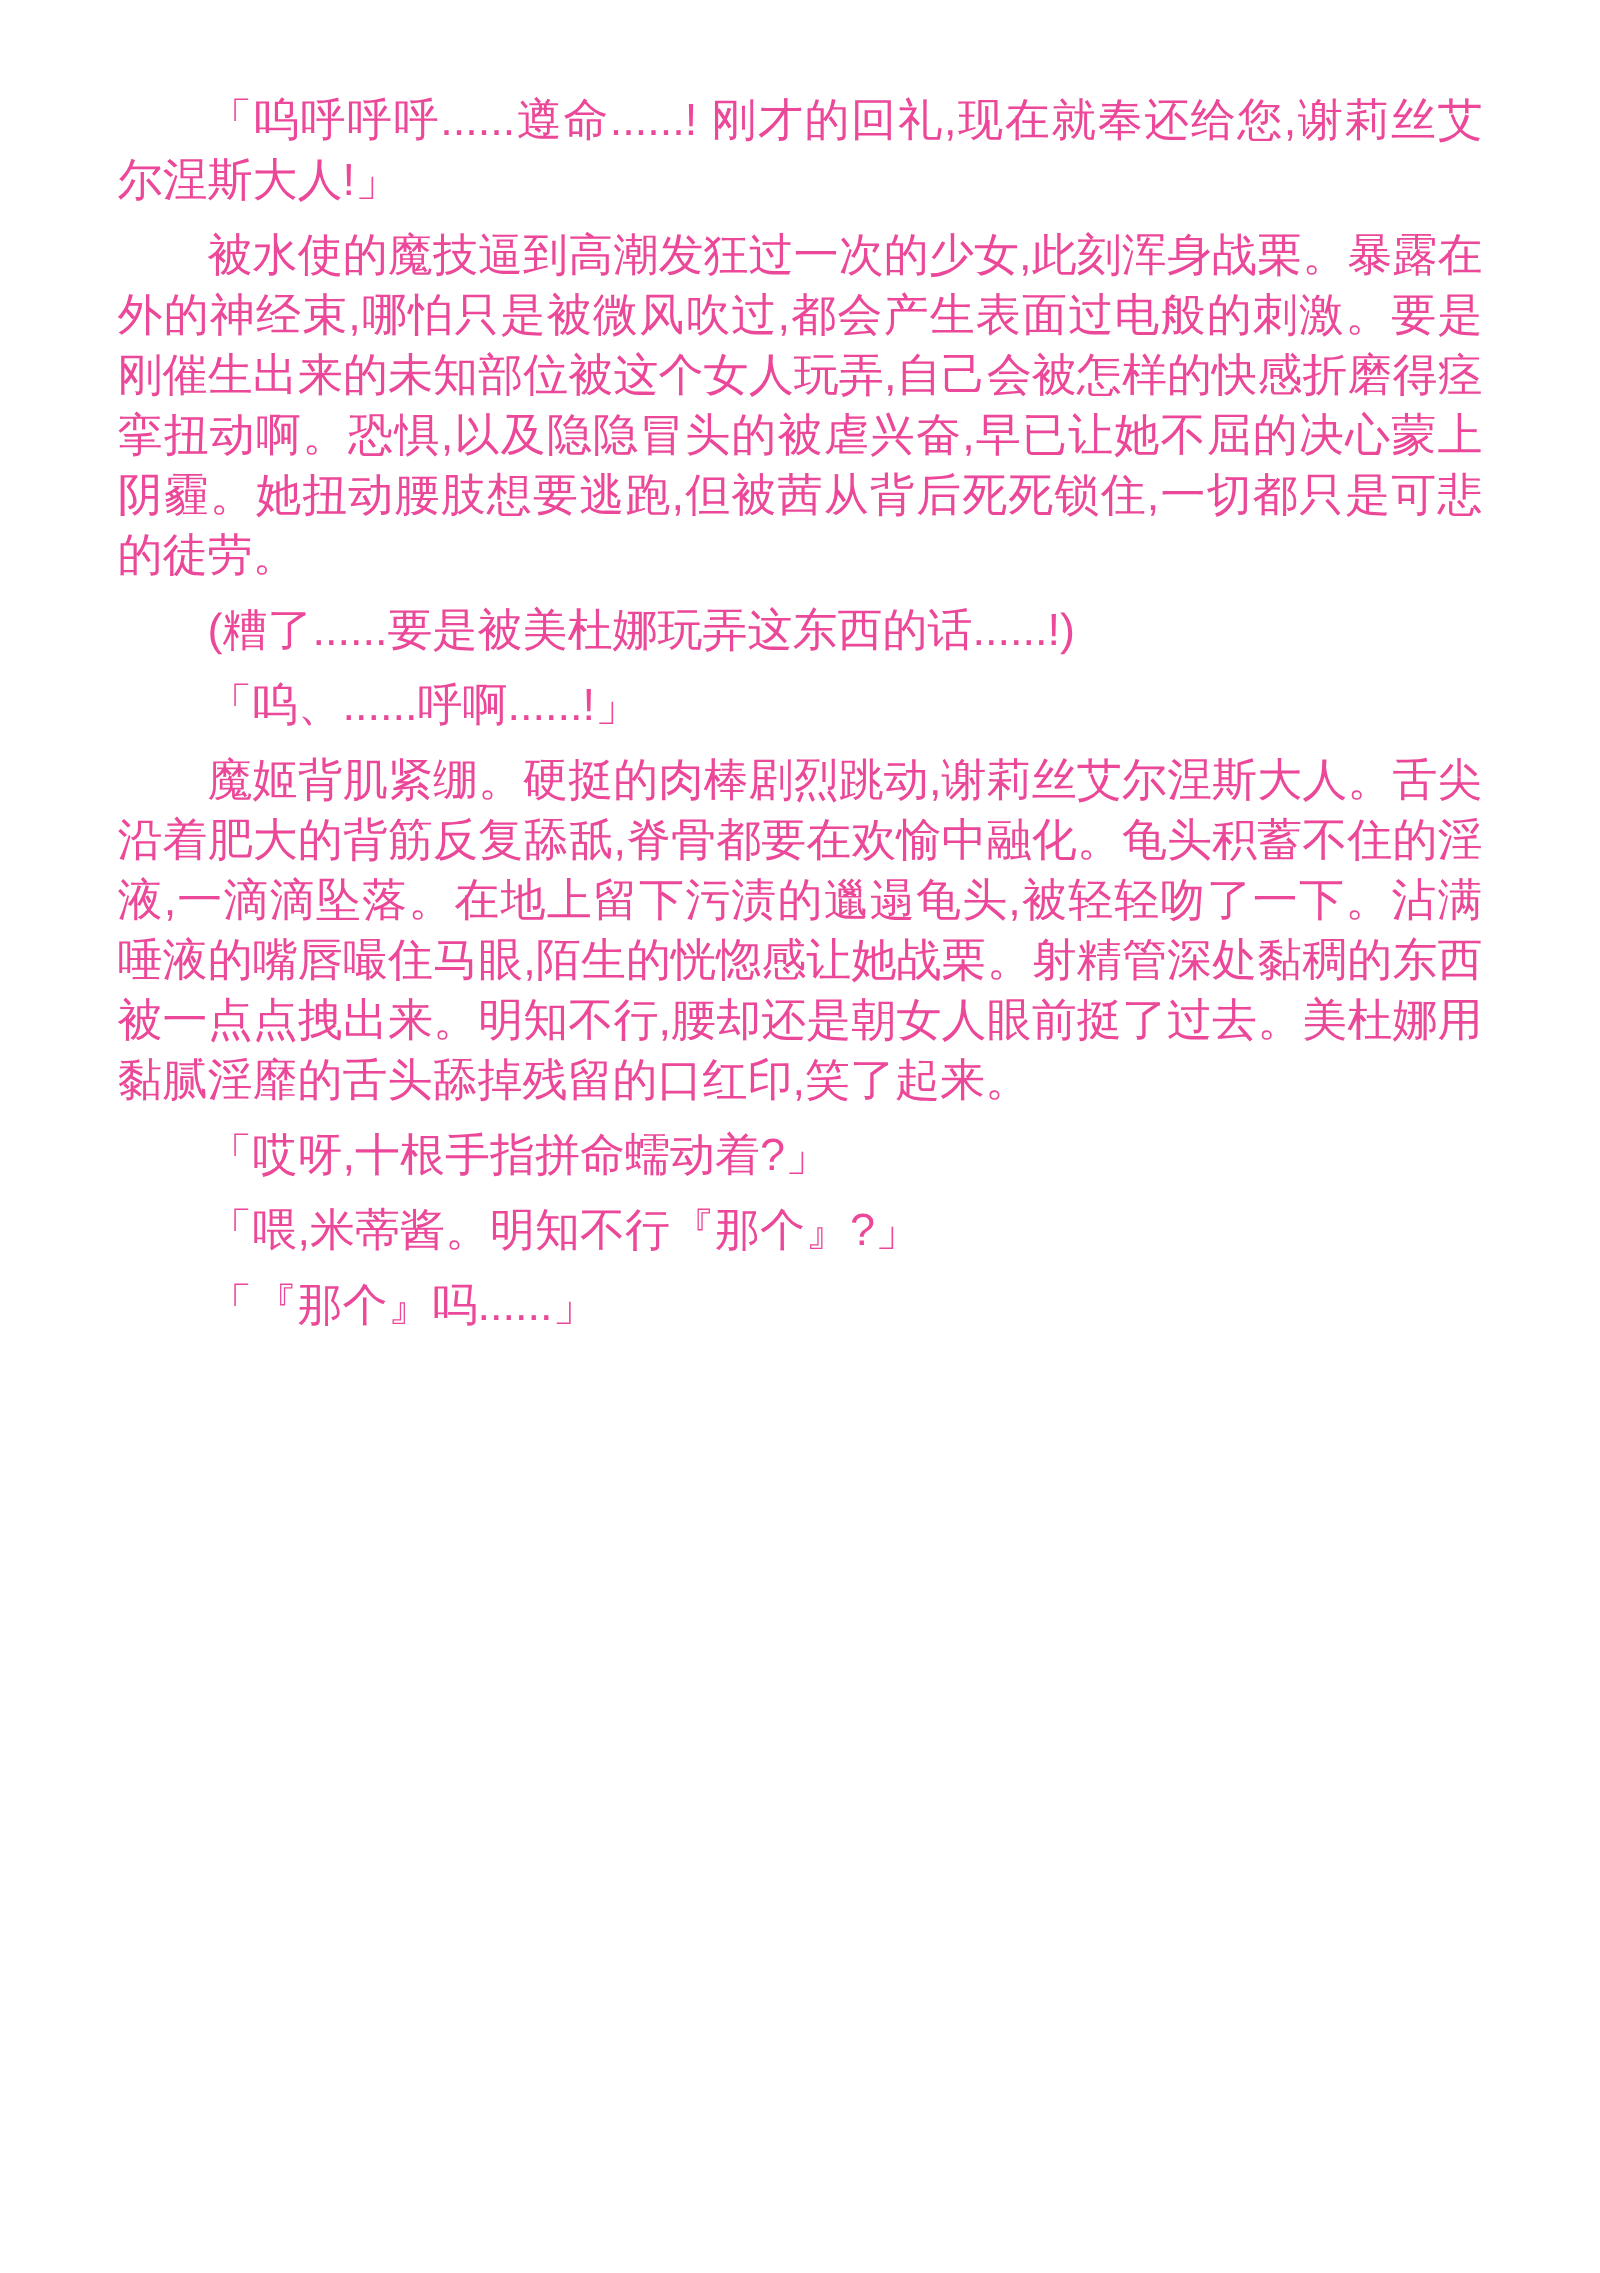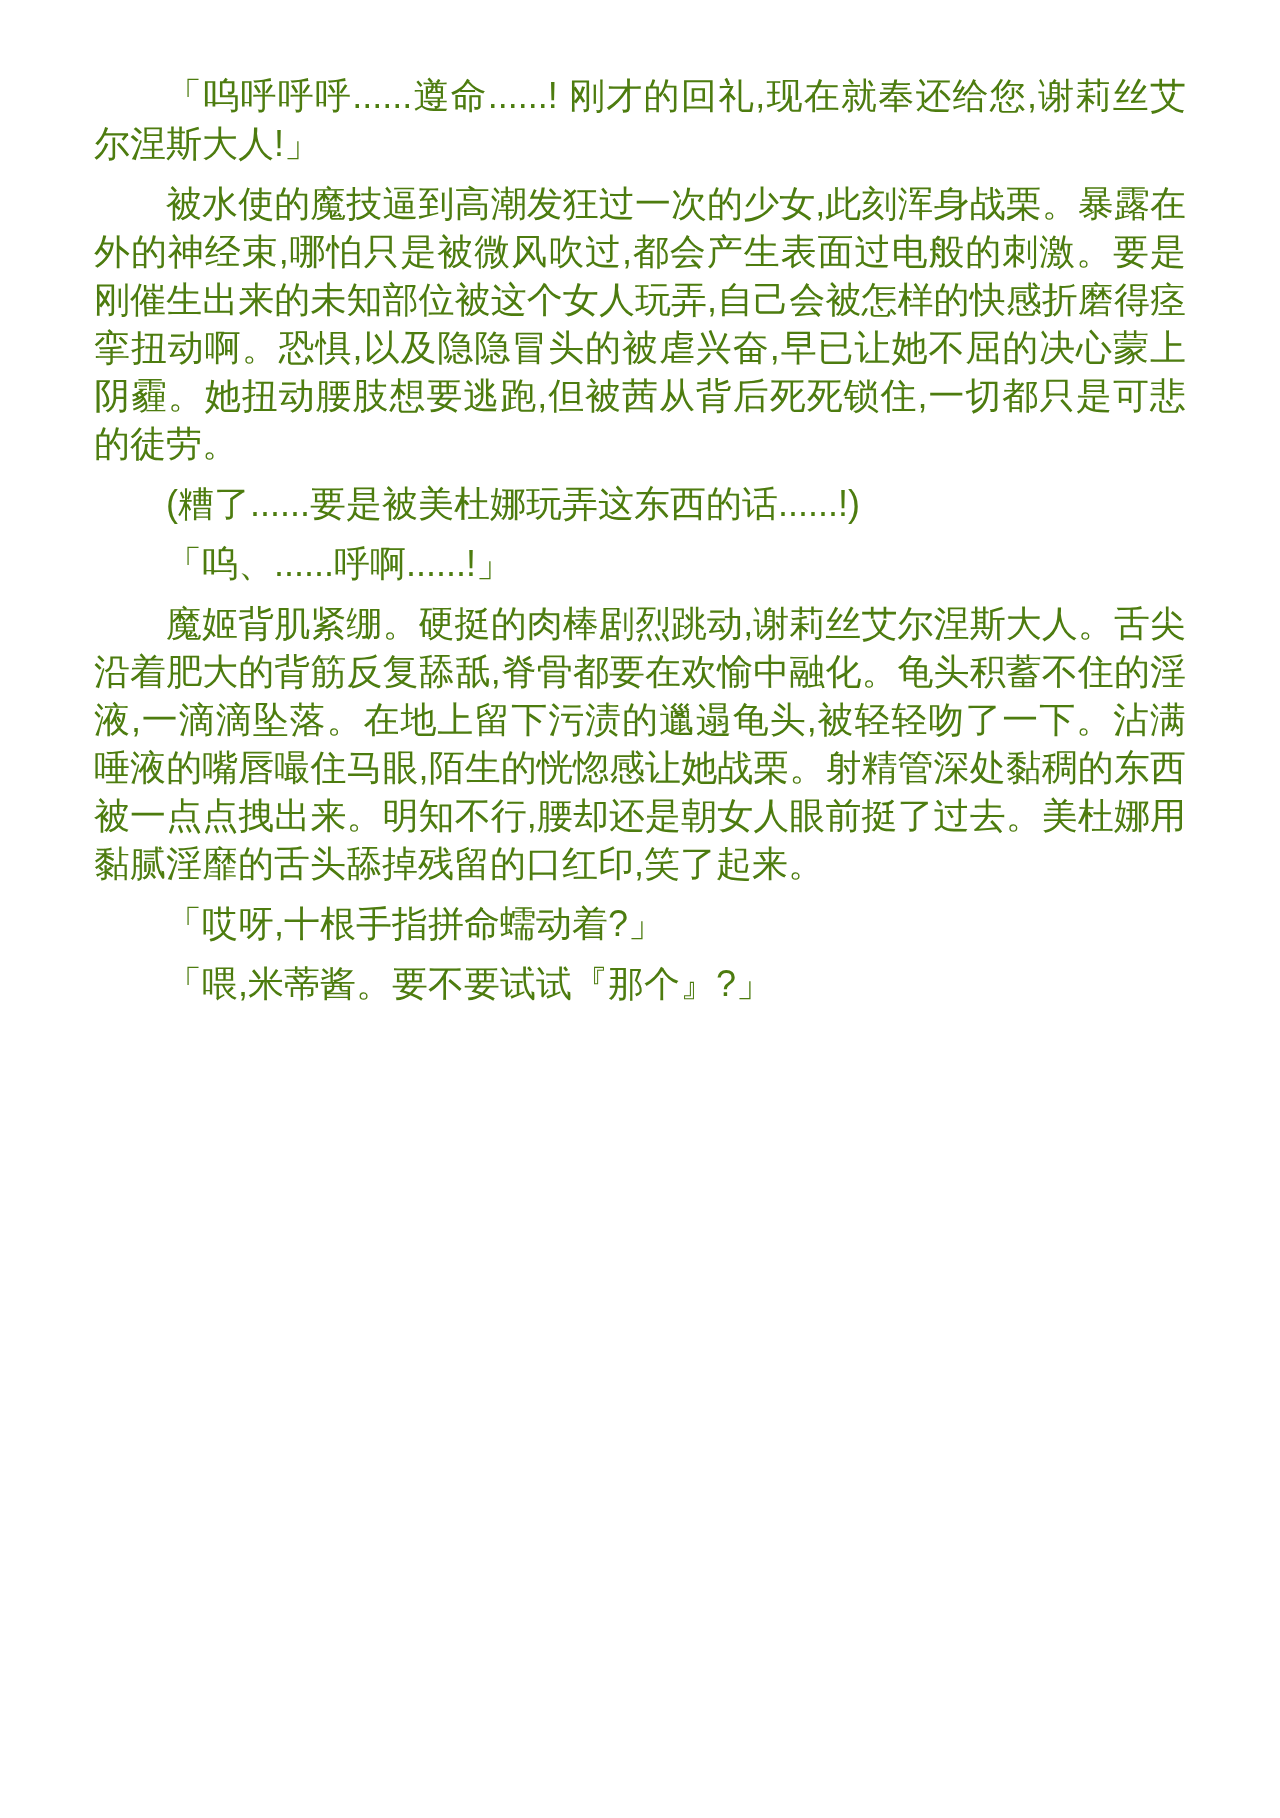--- a/index.html
+++ b/index.html
@@ -17,21 +17,21 @@
   }
   .text-block {
     box-sizing: border-box;
     width: 100%;
     height: 100%;
     padding: 72px 94px 0 94px;
     font-family: "Liberation Sans", "DejaVu Sans", sans-serif;
     font-size: 36px;
     line-height: 48px;
     font-weight: 400;
-    color: #4d7c0f;
+    color: #ec4899;
     text-align: justify;
     letter-spacing: 0px;
   }
   .text-block p {
     margin: 0 0 12px 0;
     text-indent: 2em;
     word-break: break-all;
     overflow-wrap: anywhere;
   }
 </style>
@@ -39,15 +39,16 @@
 <body>
 
 <div class="page">
   <div class="text-block">
     <p>「呜呼呼呼......遵命......! 刚才的回礼,现在就奉还给您,谢莉丝艾尔涅斯大人!」</p>
     <p>被水使的魔技逼到高潮发狂过一次的少女,此刻浑身战栗。暴露在外的神经束,哪怕只是被微风吹过,都会产生表面过电般的刺激。要是刚催生出来的未知部位被这个女人玩弄,自己会被怎样的快感折磨得痉挛扭动啊。恐惧,以及隐隐冒头的被虐兴奋,早已让她不屈的决心蒙上阴霾。她扭动腰肢想要逃跑,但被茜从背后死死锁住,一切都只是可悲的徒劳。</p>
     <p>(糟了......要是被美杜娜玩弄这东西的话......!)</p>
     <p>「呜、......呼啊......!」</p>
     <p>魔姬背肌紧绷。硬挺的肉棒剧烈跳动,谢莉丝艾尔涅斯大人。舌尖沿着肥大的背筋反复舔舐,脊骨都要在欢愉中融化。龟头积蓄不住的淫液,一滴滴坠落。在地上留下污渍的邋遢龟头,被轻轻吻了一下。沾满唾液的嘴唇嘬住马眼,陌生的恍惚感让她战栗。射精管深处黏稠的东西被一点点拽出来。明知不行,腰却还是朝女人眼前挺了过去。美杜娜用黏腻淫靡的舌头舔掉残留的口红印,笑了起来。</p>
     <p>「哎呀,十根手指拼命蠕动着?」</p>
-    <p>「喂,米蒂酱。要不要试试『那个』?」</p>
+    <p>「喂,米蒂酱。明知不行『那个』?」</p>
+    <p>「『那个』吗......」</p>
   </div>
 </div>
 
 </body></html>

